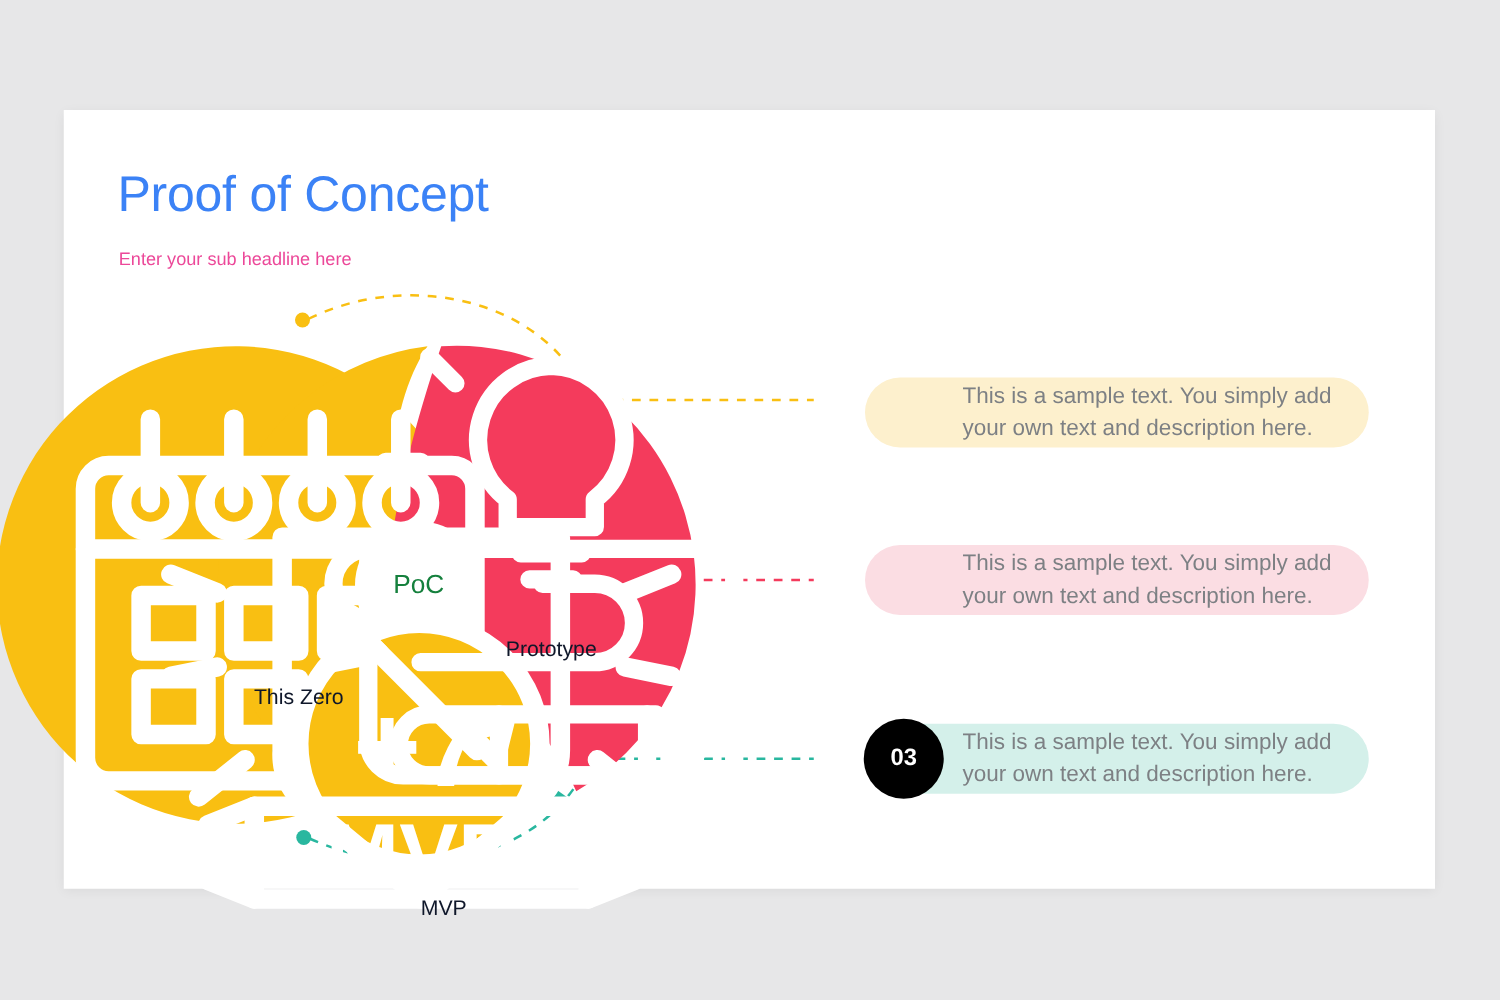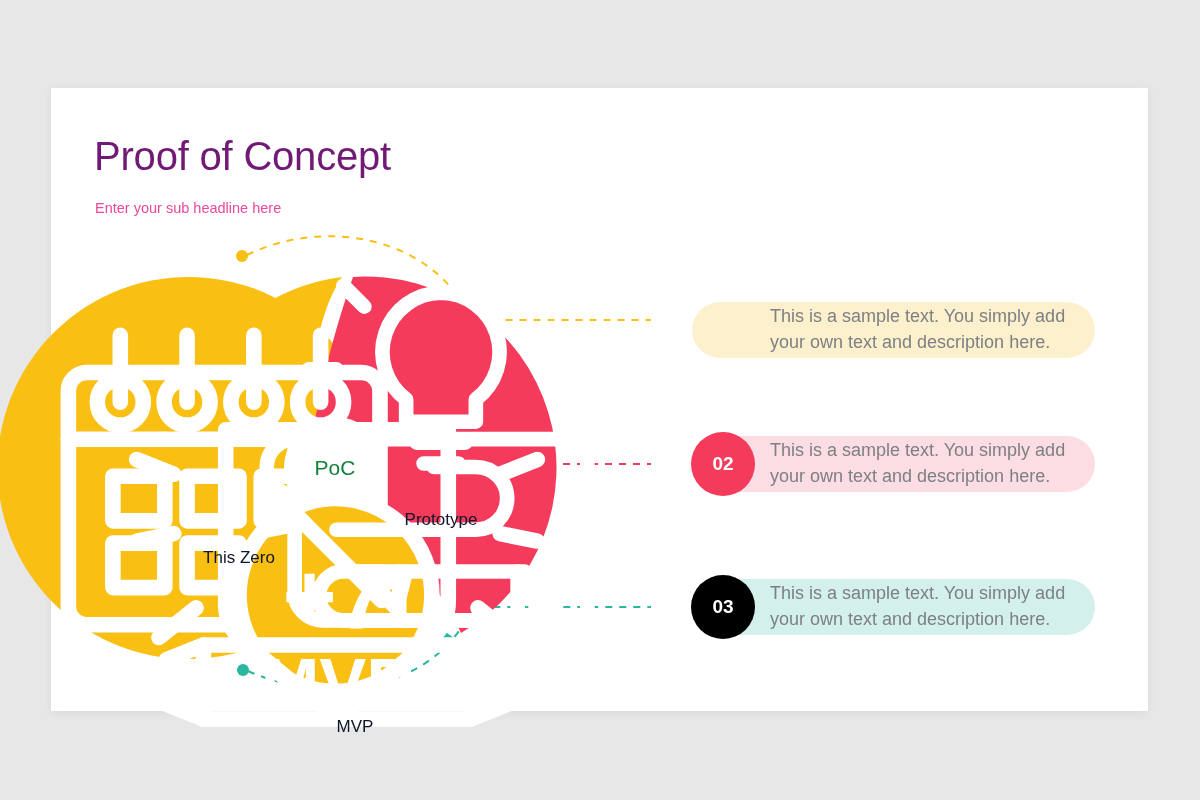--- a/index.html
+++ b/index.html
@@ -13,21 +13,21 @@
   #slide {
     position:absolute;
     left:51px; top:88px;
     width:1097px; height:623px;
     background:#ffffff;
     box-shadow:0 2px 9px rgba(0,0,0,0.06);
   }
   
   #page-title {
     position:absolute; left:43px; top:46px;
-    font-size:40px; font-weight:400; color:#701a75;
+    font-size:40px; font-weight:400; color:#3b82f6;
     letter-spacing:-0.2px; white-space:nowrap;
   }
   #page-subtitle {
     position:absolute; left:44px; top:112px;
     font-size:14.5px; font-weight:400; color:#ec4899;
     white-space:nowrap;
   }
   
   #wheel {
     position:absolute; left:54px; top:150px;
@@ -183,21 +183,20 @@
     <span class="seg-label" style="left:250px; top:468px;">MVP</span>
 
     <span id="core-label" style="left:230px; top:230px;">PoC</span>
   </div>
 
   <div class="card" style="top:214px; background:#fdf0cd;">
     <span class="card-text">This is a sample text. You simply add your own text and description here.</span>
   </div>
 
   <div class="card" style="top:348px; background:#fbdde3;">
-    <span class="card-num" style="background:#f43b5c;">02</span>
     <span class="card-text">This is a sample text. You simply add your own text and description here.</span>
   </div>
 
   <div class="card" style="top:491px; background:#d4f0ea;">
     <span class="card-num" style="background:#000000;">03</span>
     <span class="card-text">This is a sample text. You simply add your own text and description here.</span>
   </div>
 
 </div>
 

